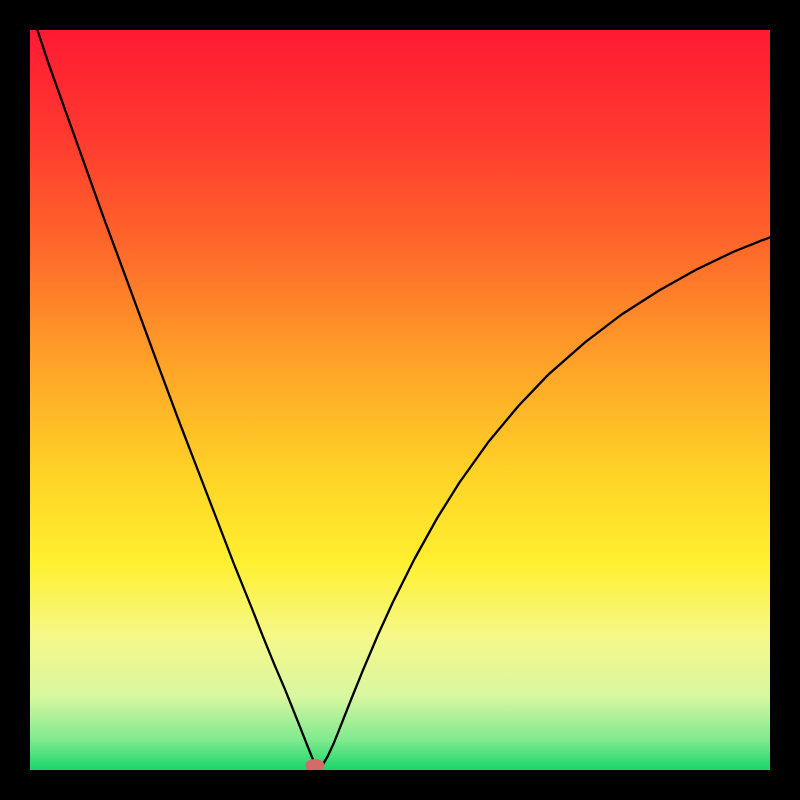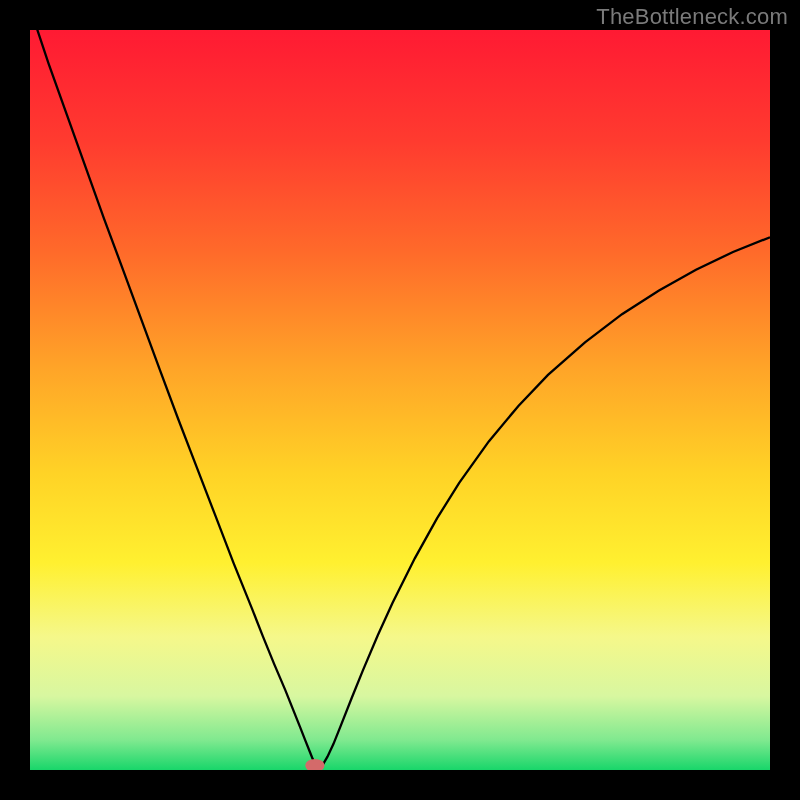--- a/index.html
+++ b/index.html
@@ -36,21 +36,20 @@
     z-index: 10;
   }
   svg {
     display: block;
   }
 </style>
 </head>
 <body>
 
 <div class="outer">
-  <div class="watermark">TheBottleneck.com</div>
 
   <div class="plot-area">
     <svg id="chart-svg" width="740" height="740" viewBox="0 0 740 740">
       <defs>
         <linearGradient id="bg-grad" x1="0" y1="0" x2="0" y2="1">
             <stop offset="0.0%" stop-color="#ff1a33"></stop>
             <stop offset="15.0%" stop-color="#ff3b2f"></stop>
             <stop offset="30.0%" stop-color="#ff6a2a"></stop>
             <stop offset="45.0%" stop-color="#ffa228"></stop>
             <stop offset="60.0%" stop-color="#ffd326"></stop>

